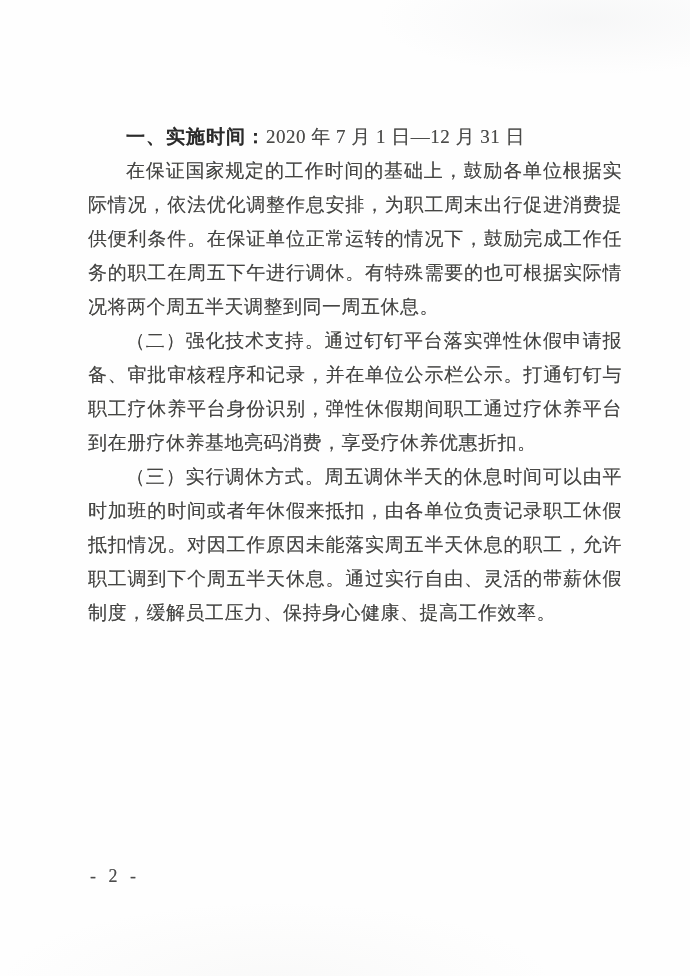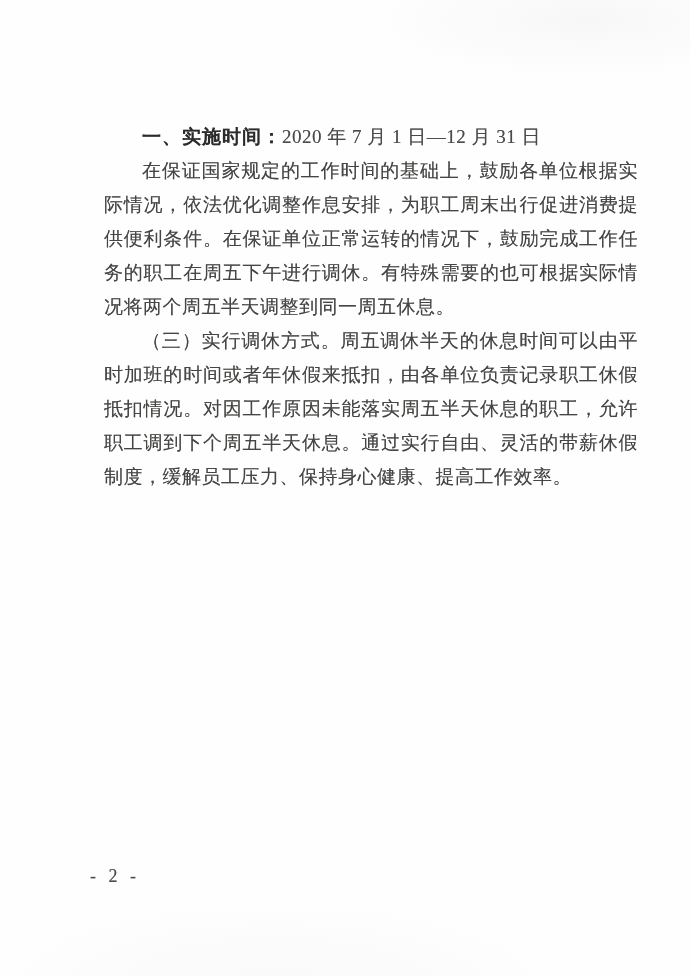--- a/index.html
+++ b/index.html
@@ -19,21 +19,21 @@
     position: absolute;
     left: 0; top: 0;
     width: 690px; height: 976px;
     background:
       radial-gradient(ellipse 300px 80px at 85% 2%, rgba(180,185,190,0.10), rgba(0,0,0,0) 70%),
       radial-gradient(ellipse 400px 120px at 40% 101%, rgba(190,190,185,0.08), rgba(0,0,0,0) 70%),
       #fefefe;
   }
   .doc-content {
     position: absolute;
-    left: 104px;
+    left: 88px;
     top: 120px;
     width: 534px;
     color: #414141;
     font-size: 19px;
     line-height: 34px;
     letter-spacing: 0.5px;
     text-align: justify;
     text-shadow: 0 0 0.6px rgba(80,80,80,0.55);
   }
   .doc-content p {
@@ -76,20 +76,21 @@
     <p class="heading-line">
       <span class="h-bold">一、实施时间：</span><span class="h-value">2020 年 7 月 1 日—12 月 31 日</span>
     </p>
 
 
 
     <p class="body-par">在保证国家规定的工作时间的基础上，鼓励各单位根据实际情况，依法优化调整作息安排，为职工周末出行促进消费提供便利条件。在保证单位正常运转的情况下，鼓励完成工作任务的职工在周五下午进行调休。有特殊需要的也可根据实际情况将两个周五半天调整到同一周五休息。</p>
 
 
 
+    <p class="body-par">（二）强化技术支持。通过钉钉平台落实弹性休假申请报备、审批审核程序和记录，并在单位公示栏公示。打通钉钉与职工疗休养平台身份识别，弹性休假期间职工通过疗休养平台到在册疗休养基地亮码消费，享受疗休养优惠折扣。</p>
 
     <p class="body-par">（三）实行调休方式。周五调休半天的休息时间可以由平时加班的时间或者年休假来抵扣，由各单位负责记录职工休假抵扣情况。对因工作原因未能落实周五半天休息的职工，允许职工调到下个周五半天休息。通过实行自由、灵活的带薪休假制度，缓解员工压力、保持身心健康、提高工作效率。</p>
 
   </div>
 
   <div class="page-number">- 2 -</div>
 
 </div>
 
 </body></html>

